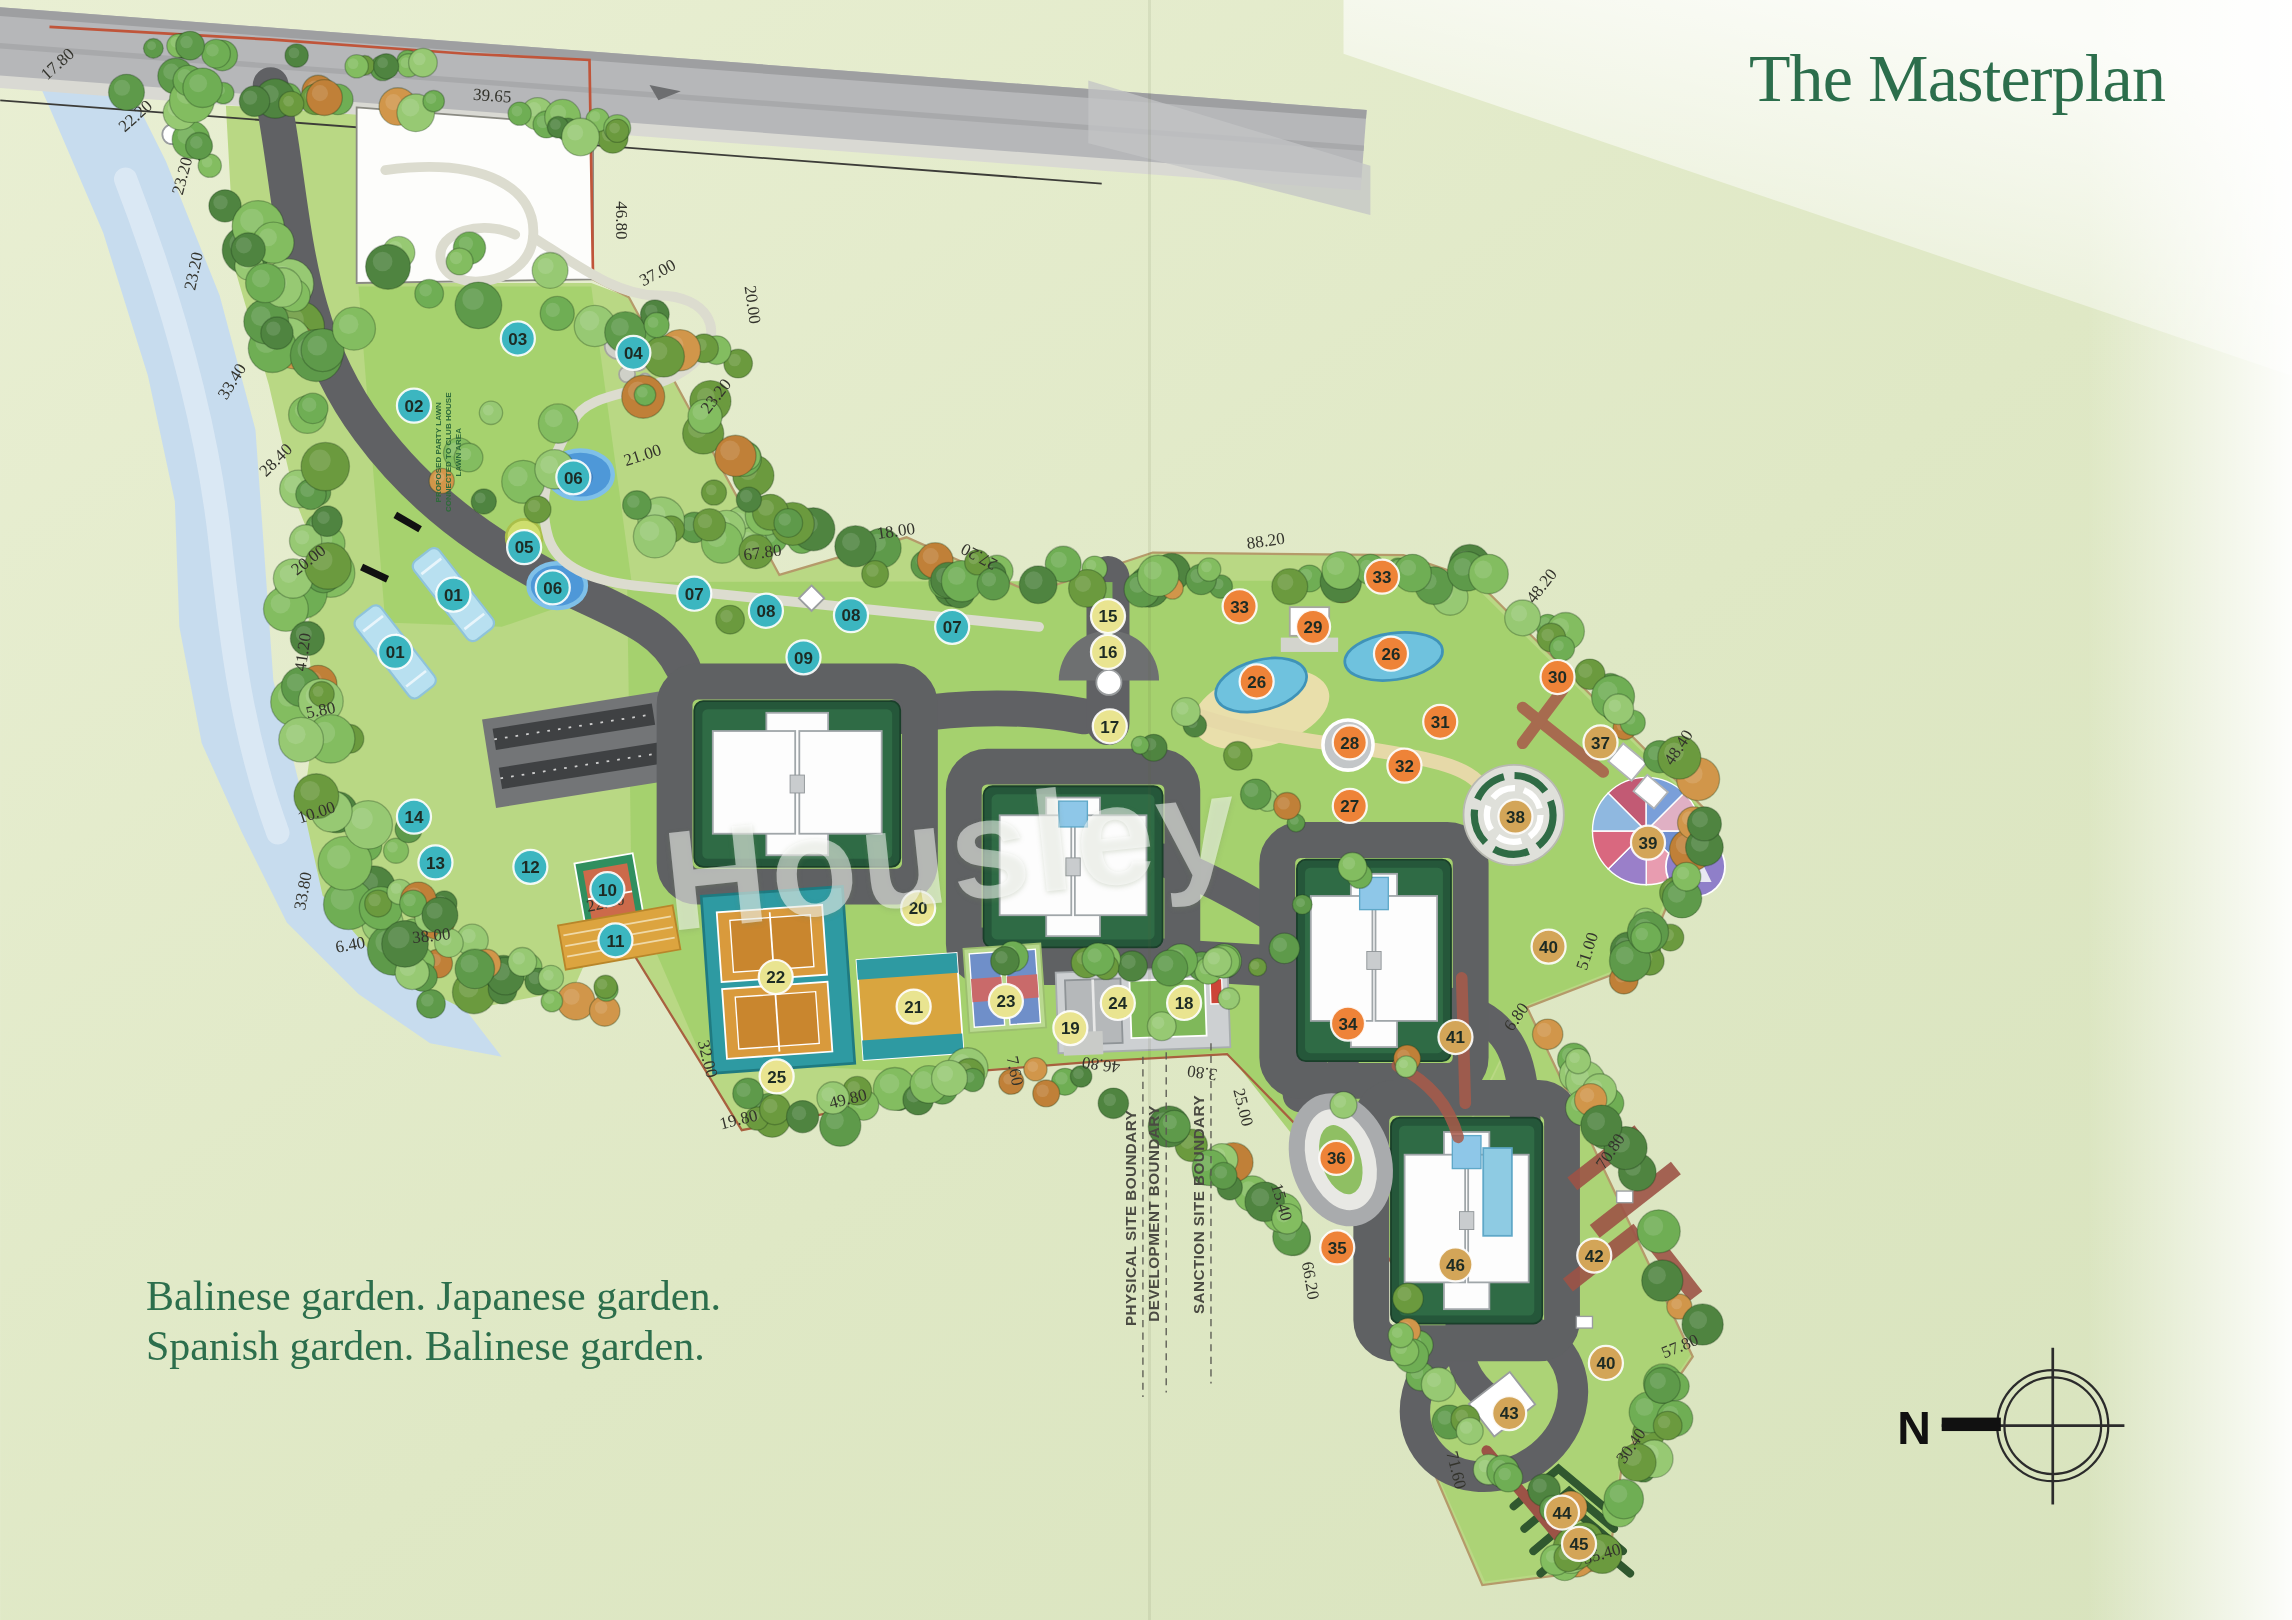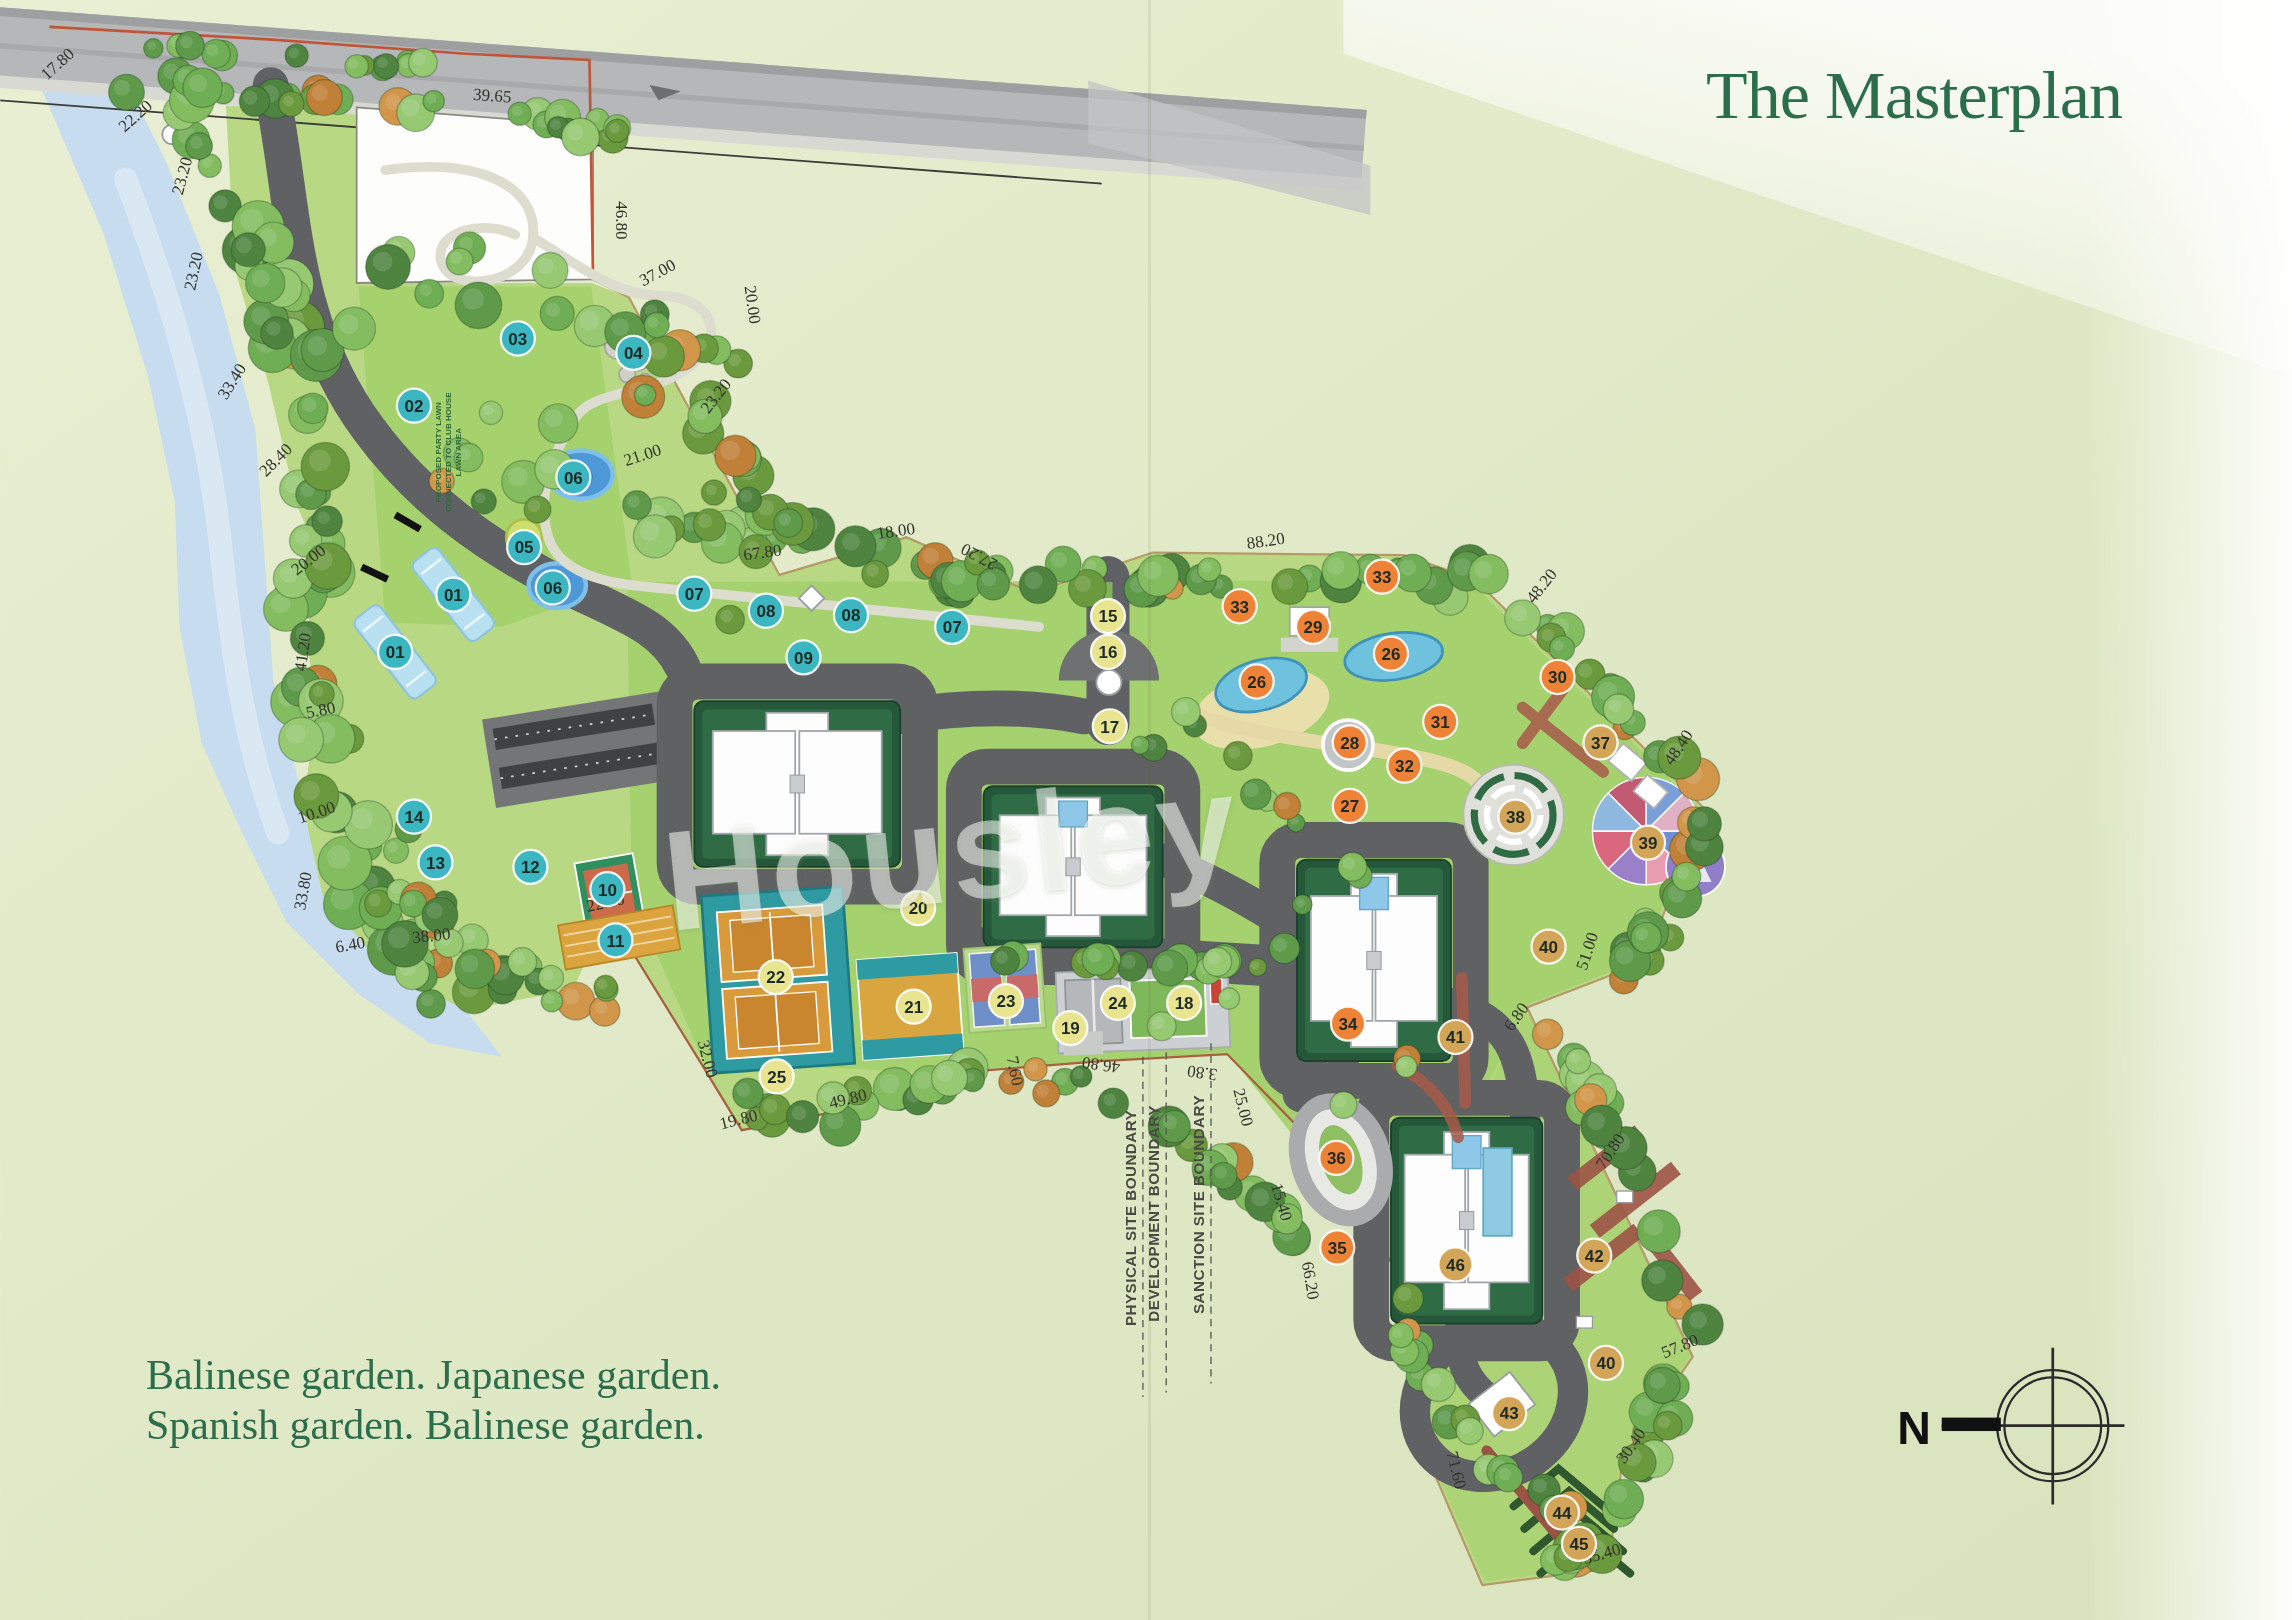--- a/index.html
+++ b/index.html
@@ -1,23 +1,23 @@
 <!DOCTYPE html>
 <html style="font-size:14.3px"><head>
 <meta charset="utf-8">
 <style>
   html,body{margin:0;padding:0;background:#e7edd2;}
   #stage{position:relative;width:2293px;height:1620px;overflow:hidden;
          font-family:"Liberation Sans",sans-serif;}
   #map-svg{position:absolute;left:0;top:0;}
   .overlay{position:absolute;}
-  #page-title{left:1706px;top:56px;width:502px;text-align:left;
+  #page-title{left:1706px;top:39px;width:502px;text-align:center;
     font-family:"Liberation Serif",serif;font-size:68px;color:#2c6e4c;
     letter-spacing:-0.9px;white-space:nowrap;}
-  #tagline{left:146px;top:1351px;font-family:"Liberation Serif",serif;
+  #tagline{left:146px;top:1272px;font-family:"Liberation Serif",serif;
     font-size:42px;line-height:1.18;color:#2c6e4c;}
   #watermark{left:663px;top:770px;font-size:142px;font-weight:bold;
     color:rgba(255,255,255,0.52);transform:rotate(-6deg);letter-spacing:3.6px;
     text-shadow:0 1.8px 5.4px rgba(120,140,100,0.25);white-space:nowrap;}
   #fold-line{left:1148px;top:0;width:2.7px;height:1620px;background:rgba(90,95,60,0.10);}
   .dim-label{font-family:"Liberation Serif",serif;font-size:19px;fill:#33332c;}
   .marker-label{font-weight:bold;font-size:19px;}
   .bnd-label{font-size:17px;font-weight:bold;fill:#4a4a42;letter-spacing:.5px;}
   .note-label{font-size:9px;fill:#2e6b3a;font-weight:bold;}
 </style>

